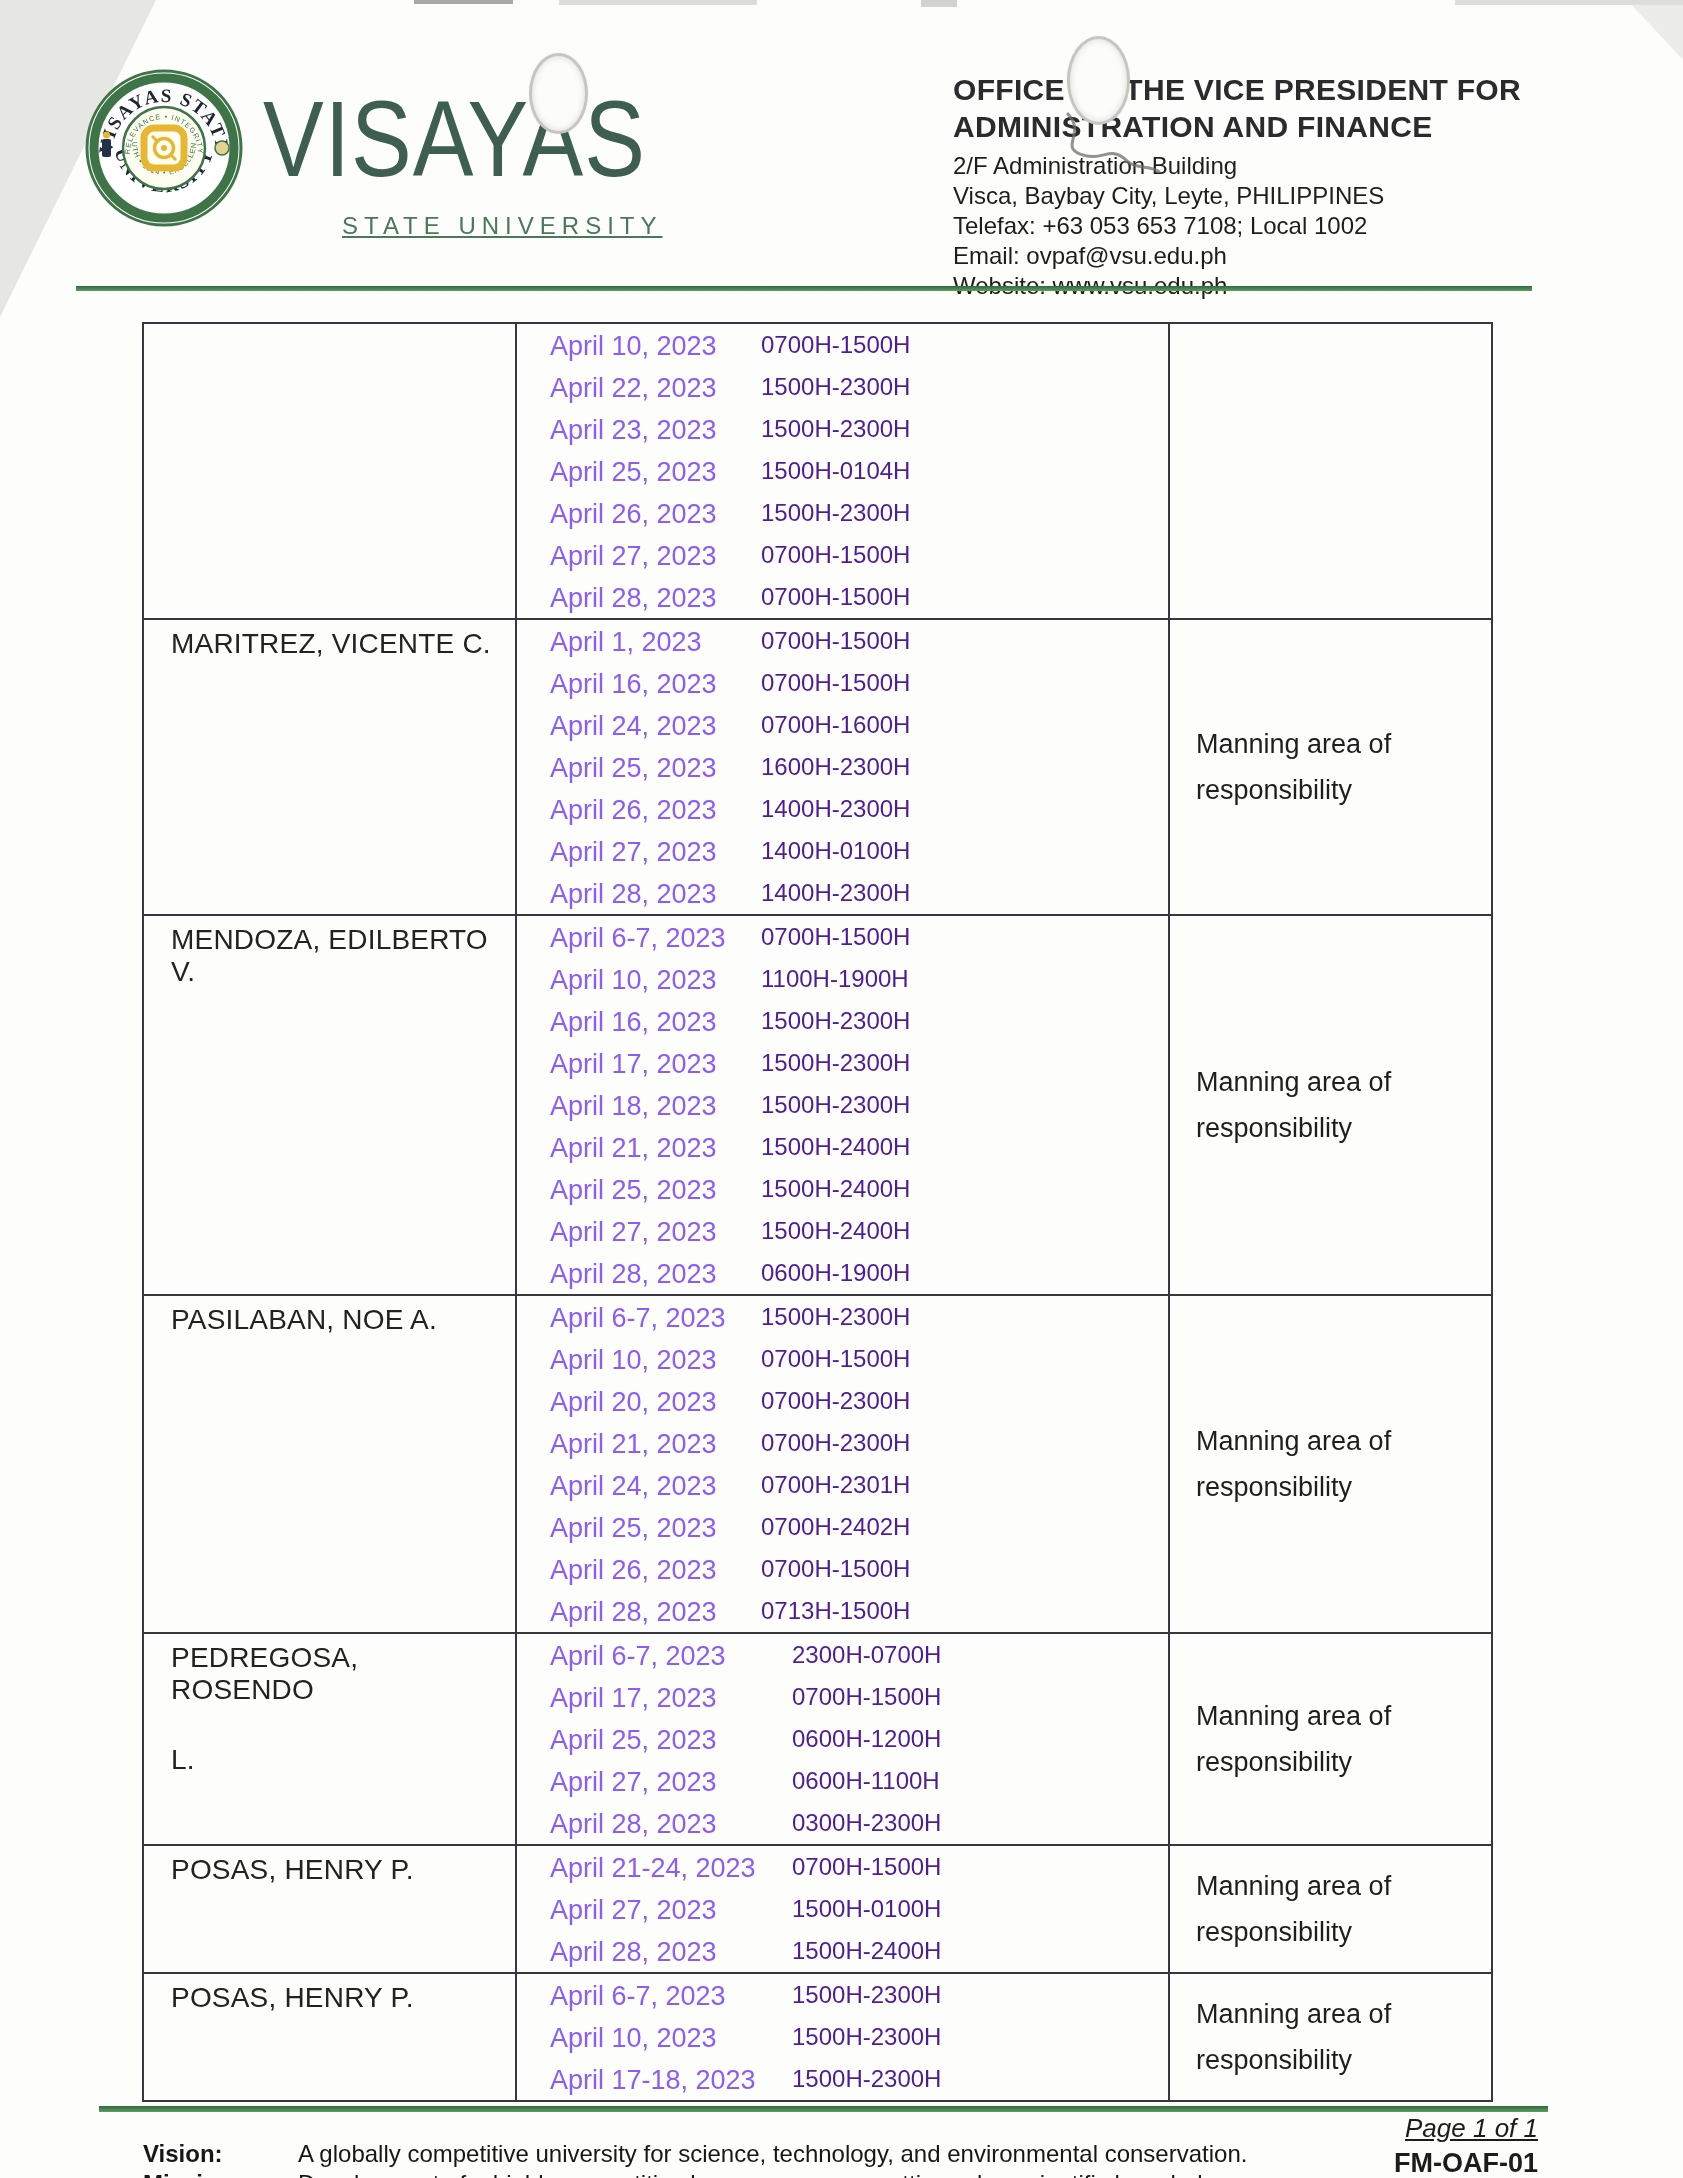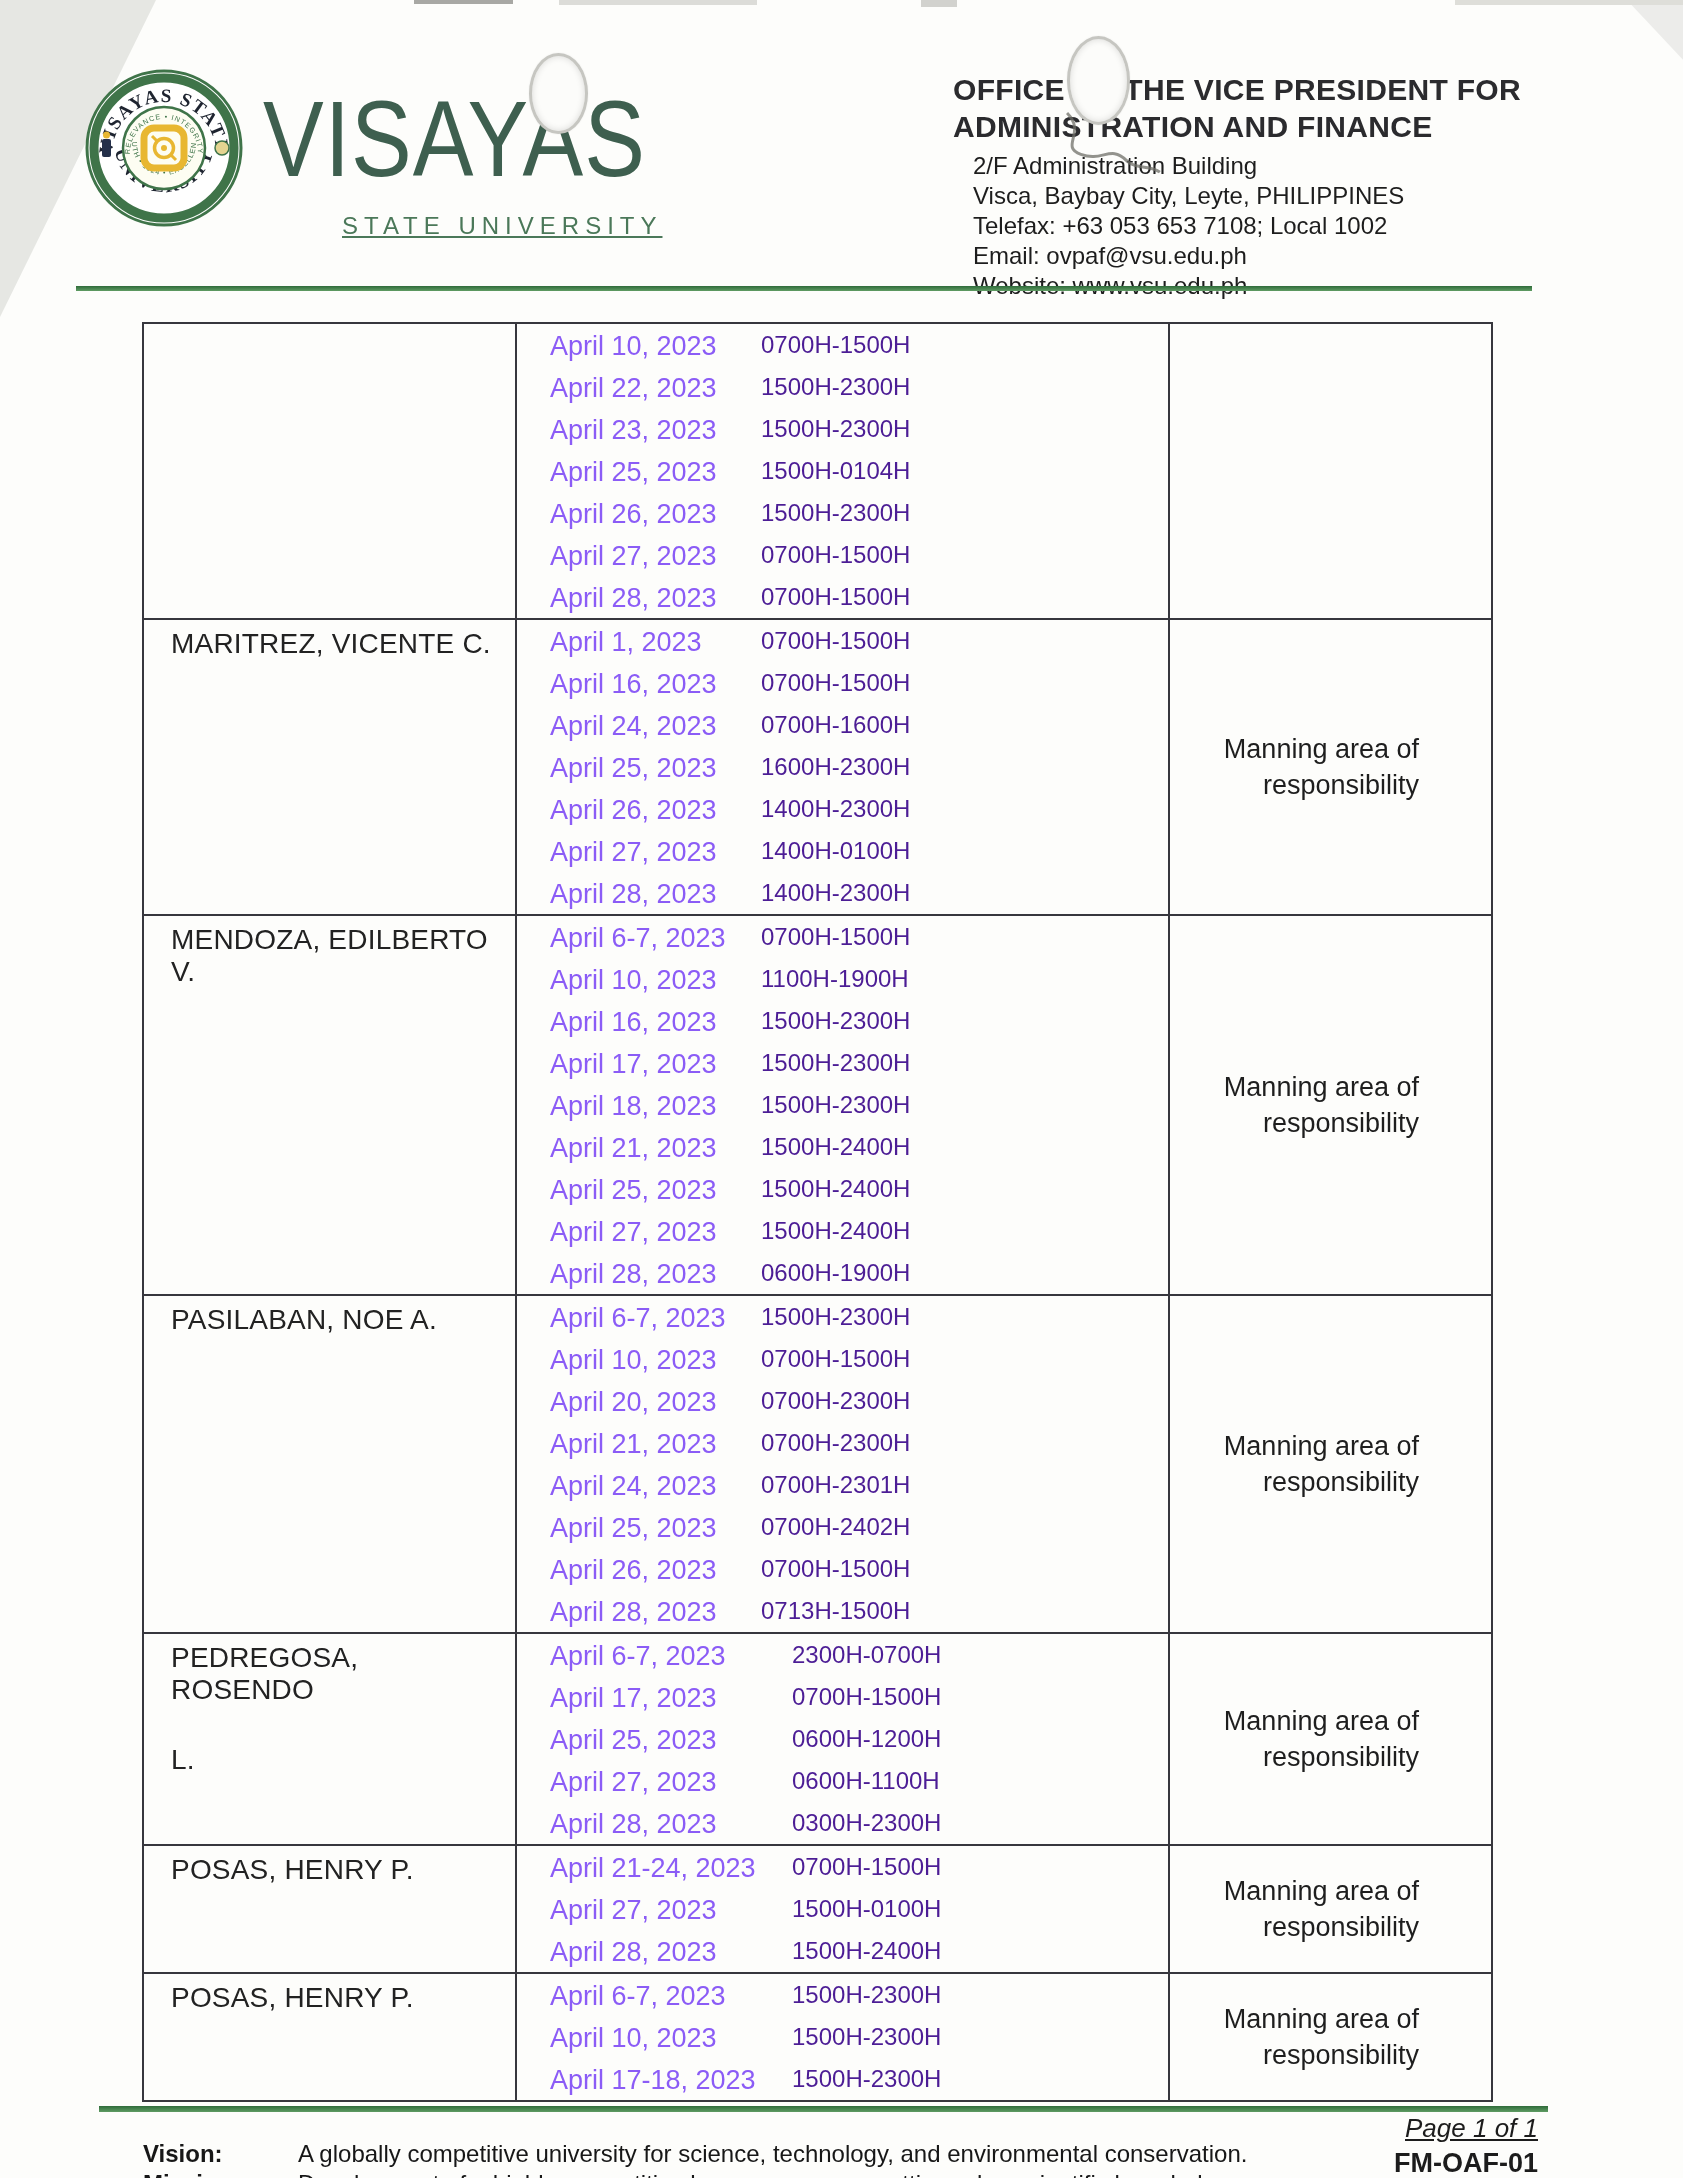--- a/index.html
+++ b/index.html
@@ -24,40 +24,40 @@
   .hole-2{left:1067px;top:36px;width:57px;height:83px;}
   .squiggle{position:absolute;left:1051px;top:109px;z-index:6;}
   
   .seal{position:absolute;left:85px;top:69px;width:158px;height:158px;}
   .wordmark{position:absolute;left:263px;top:85px;font-size:91px;font-weight:400;
     color:#3e5f4f;letter-spacing:1px;transform:scaleY(1.18);transform-origin:top left;line-height:1;}
   .word-sub{position:absolute;left:342px;top:212px;font-size:24px;font-weight:500;
     color:#4b7859;letter-spacing:6px;text-decoration:underline;}
   .office{position:absolute;left:953px;top:71px;width:634px;}
   .office-title{font-size:30px;font-weight:700;line-height:37px;color:#2b2b2e;letter-spacing:0.3px;}
-  .office-addr{margin-top:6px;margin-left:20px;}
+  .office-addr{margin-top:6px;}
   .addr-line{font-size:24px;line-height:30px;color:#1d1d1d;}
   .rule{position:absolute;height:5px;background:linear-gradient(#2f6b3a,#5f9c63);}
   .rule-top{left:76px;top:286px;width:1456px;}
   .rule-bottom{left:99px;top:2106px;width:1449px;height:6px;}
   
   .schedule{position:absolute;left:142px;top:322px;width:1351px;
     border:2px solid #37373d;box-sizing:border-box;background:#fdfdfb;}
   .trow{display:grid;grid-template-columns:373px 651px auto;}
   .trow + .trow{border-top:2px solid #37373d;}
   .namec{border-right:2px solid #37373d;padding:8px 6px 0 11px;box-sizing:border-box;}
   .nline{font-size:28px;letter-spacing:0.2px;color:#222;margin-left:16px;}
   .nline2{margin-top:38px;}
   .entriesc{position:relative;}
   .entry{height:42px;position:relative;}
   .edate{position:absolute;left:33px;top:7px;font-size:27px;color:#8b5cf6;}
   .etime{position:absolute;left:244px;top:7px;font-size:24px;color:#4c1d95;}
   .etime.indent{left:275px;}
   .remarksc{border-left:2px solid #37373d;display:flex;align-items:center;padding-left:26px;box-sizing:border-box;}
-  .rtext{font-size:27px;line-height:36px;width:223px;color:#1e1e1e;text-align:right;}
+  .rtext{font-size:27px;line-height:46px;width:223px;color:#1e1e1e;}
   
   .page-label{position:absolute;right:145px;top:2113px;font-size:26px;font-style:italic;color:#1c1c1c;text-decoration:underline;}
   .form-code{position:absolute;right:145px;top:2148px;font-size:27px;font-weight:700;color:#1c1c1c;margin-left:24px;}
   .foot-row{position:absolute;left:143px;font-size:24px;color:#171717;}
   .vision-row{top:2140px;}
   .mission-row{top:2170px;}
   .foot-label{display:inline-block;width:154px;font-weight:700;}
   .foot-text{position:absolute;left:155px;top:0;width:1089px;white-space:nowrap;}
 </style>
 </head>

